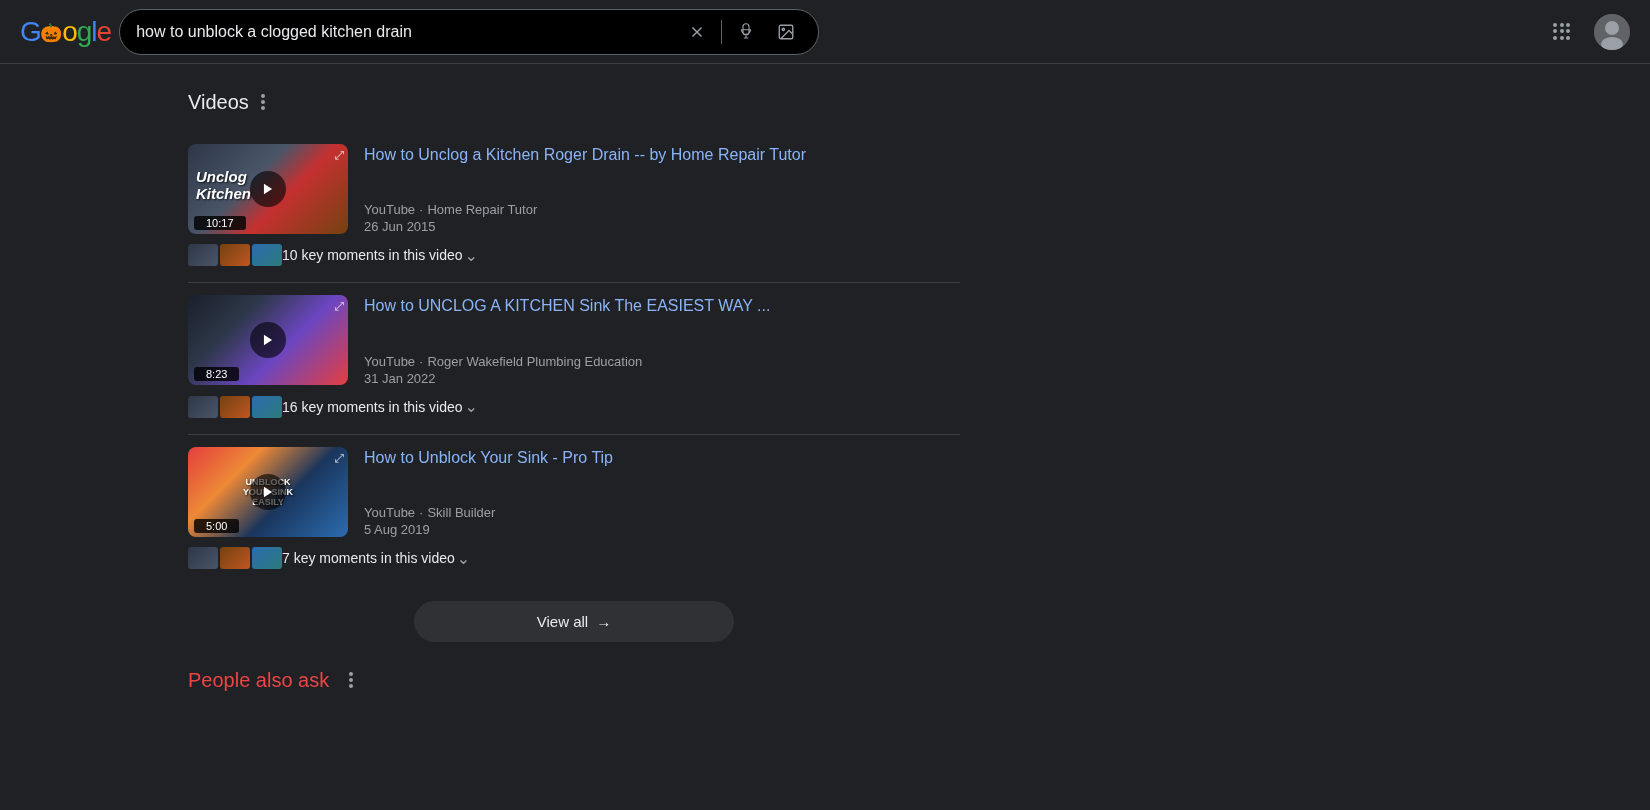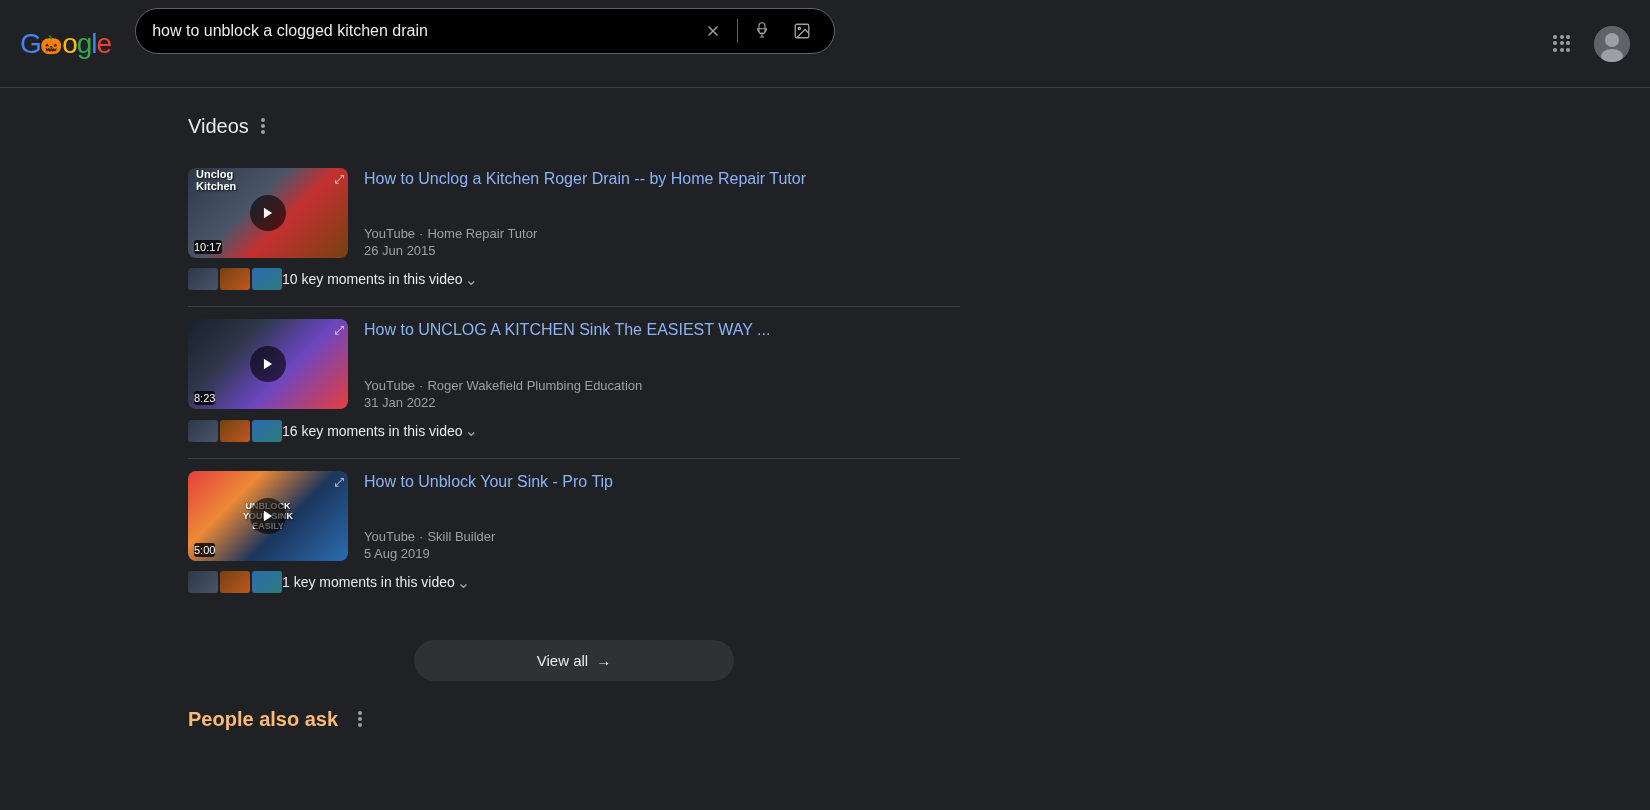--- a/index.html
+++ b/index.html
@@ -11,23 +11,23 @@
       font-size: 14px;
       min-height: 810px;
       width: 1650px;
     }
 
     
     .header {
       background-color: #202124;
       border-bottom: 1px solid #3c4043;
       display: flex;
+      align-items: center;
       padding: 8px 20px;
-      height: 88px;
-      gap: 16px;
+      height: 64px;
     }
 
     .logo {
       display: flex;
       align-items: center;
       gap: 0;
       margin-right: 8px;
       flex-shrink: 0;
     }
 
@@ -201,26 +201,27 @@
     }
     .thumb-2 {
       background: linear-gradient(135deg, #1a202c 0%, #2d3748 30%, #6b46c1 60%, #e53e3e 100%);
     }
     .thumb-3 {
       background: linear-gradient(135deg, #e53e3e 0%, #ed8936 30%, #1a365d 60%, #2b6cb0 100%);
     }
 
     .thumb-text {
       position: absolute;
-      top: 0;
+      top: 24px;
       left: 8px;
       color: #fff;
-      font-size: 11px;
+      font-size: 15px;
       font-weight: 700;
       text-shadow: 1px 1px 2px rgba(0,0,0,0.8);
+      font-style: italic;
     }
 
     .thumb-text-2 {
       position: absolute;
       top: 50%;
       left: 50%;
       transform: translate(-50%, -50%);
       color: #fff;
       font-size: 9px;
       font-weight: 700;
@@ -244,21 +245,21 @@
       font-size: 14px;
     }
 
     .duration-badge {
       position: absolute;
       bottom: 4px;
       left: 6px;
       background: rgba(0,0,0,0.8);
       color: #fff;
       font-size: 11px;
-      padding: 1px 0;
+      padding: 1px 12px;
       border-radius: 3px;
       font-weight: 500;
     }
 
     .fullscreen-icon {
       position: absolute;
       top: 4px;
       right: 4px;
       color: #fff;
       font-size: 12px;
@@ -344,35 +345,34 @@
       color: #e8eaed;
       font-size: 15px;
       padding: 12px 48px;
       border-radius: 24px;
       cursor: pointer;
       display: flex;
       align-items: center;
       gap: 8px;
       min-width: 320px;
       justify-content: center;
-      margin-top: 15px;
     }
 
     
     .people-also-ask-row {
       display: flex;
       align-items: center;
       gap: 8px;
       margin-top: 24px;
     }
 
     .people-also-ask-title {
       font-size: 20px;
-      font-weight: 700;
-      color: #fdba74;
+      font-weight: 400;
+      color: #ef4444;
     }
 
     
     .dots-icon {
       display: flex;
       flex-direction: column;
       gap: 2px;
       cursor: pointer;
     }
     .dots-icon span {
@@ -559,21 +559,21 @@
           </div>
           <div class="video-date">5 Aug 2019</div>
         </div>
       </div>
       <div class="key-moments-row">
         <div class="key-moments-thumbnails">
           <div class="key-moment-thumb kmt-1"></div>
           <div class="key-moment-thumb kmt-2"></div>
           <div class="key-moment-thumb kmt-3"></div>
         </div>
-        <span class="key-moments-text">1 key moments in this video</span>
+        <span class="key-moments-text">7 key moments in this video</span>
         <span class="expand-icon">⌄</span>
       </div>
     </div>
 
   </div>
 
   <div class="view-all-container">
     <button class="view-all-btn">
       <span>View all</span>
       <span>→</span>

